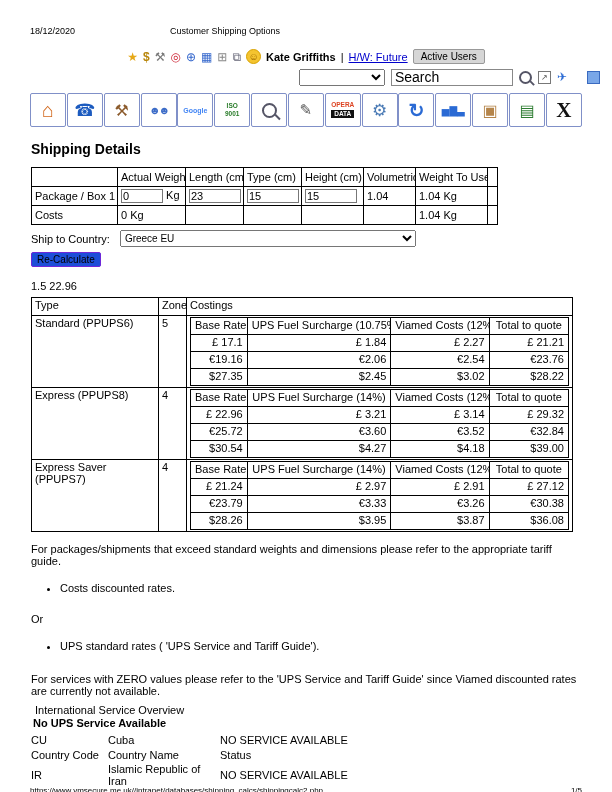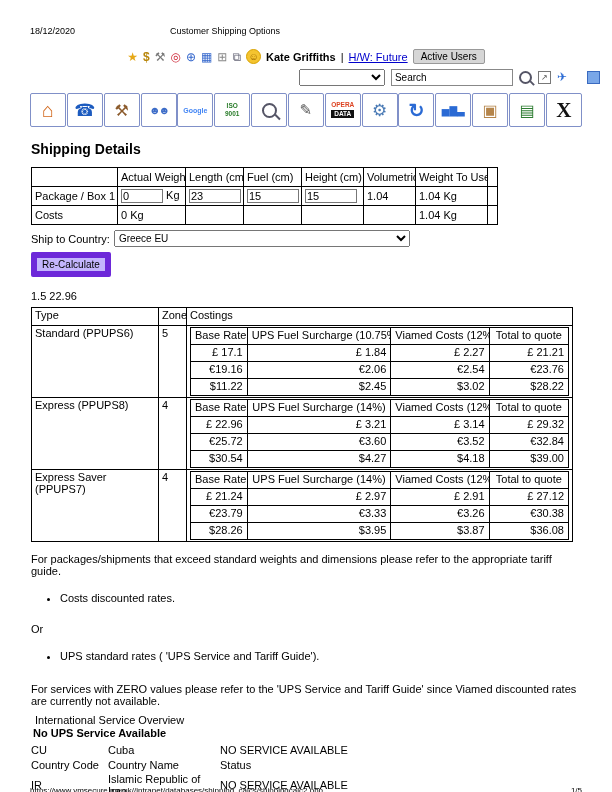--- a/index.html
+++ b/index.html
@@ -25,21 +25,21 @@
           color:#a06c00;font-size:10px;line-height:13px;text-align:center;border:1px solid #d8a200;}
   .uname{font-weight:bold;}
   .hwlink{color:#0000cc;text-decoration:underline;cursor:pointer;}
   .activeusers{font-size:10px;font-family:inherit;padding:1px 7px;background:#d6d6d6;
                border:1px solid #999;border-radius:2px;}
 
   
   .searchrow{display:flex;align-items:center;gap:6px;justify-content:flex-end;
              margin-top:4px;padding:0 12px 0 0;height:18px;}
   .ddl{width:86px;height:17px;font-size:10px;font-family:inherit;}
-  .searchbox{width:114px;height:13px;font-size:10px;font-family:inherit;border:1px solid #888;padding:1px 3px;}
+  .searchbox{width:114px;height:13px;font-size:14px;font-family:inherit;border:1px solid #888;padding:1px 3px;}
   .mag{position:relative;display:inline-block;width:9px;height:9px;border:2px solid #556;border-radius:50%;}
   .mag::after{content:"";position:absolute;width:6px;height:2px;background:#556;
               right:-5px;bottom:-2px;transform:rotate(45deg);}
   .extlink{display:inline-block;width:11px;height:11px;border:1px solid #777;font-size:8px;
            line-height:11px;text-align:center;color:#555;}
   .send{color:#2a6ad4;font-size:12px;}
   .panel{display:inline-block;width:11px;height:11px;background:#7aa7e8;border:1px solid #3a6ac0;margin-left:14px;}
 
   
   .maintoolbar{display:flex;justify-content:space-between;margin:7px 30px 0;}
@@ -67,24 +67,24 @@
 
   h2{font-size:14px;margin:14px 0 0 3px;}
 
   
   table.details{border-collapse:collapse;table-layout:fixed;width:466px;margin:10px 0 0 3px;font-size:11px;}
   table.details th,table.details td{border:1px solid #000;padding:1px 3px;font-weight:normal;
         text-align:left;height:16px;overflow:hidden;white-space:nowrap;}
   .cellin{border:1px solid #777;height:12px;font-size:11px;font-family:inherit;padding:0 1px;vertical-align:middle;}
   .w40{width:38px}.w52{width:48px}
 
-  .shipto{margin:5px 0 0 3px;display:flex;align-items:center;gap:4px;}
+  .shipto{margin:5px 0 0 3px;display:flex;align-items:center;gap:10px;}
   .shipto select{width:296px;height:17px;font-size:10px;font-family:inherit;}
   .recalc{margin:5px 0 0 3px;font-size:10px;font-family:inherit;padding:1px 5px;
-          background:#c4b5fd;border:6px solid #6d28d9;border-radius:2px;}
+          background:#1d4ed8;border:1px solid #6d28d9;border-radius:2px;}
 
   .debugnote{margin:13px 0 0 3px;font-size:11px;}
 
   
   table.costings{border-collapse:collapse;table-layout:fixed;width:542px;margin:5px 0 0 3px;font-size:11px;}
   table.costings th,table.costings td{border:1px solid #000;padding:1px 3px;font-weight:normal;
         text-align:left;vertical-align:top;}
   table.costings th{height:15px;}
   td.cost-cell{padding:1px 1px 7px 1px;}
   table.inner{border-collapse:collapse;table-layout:fixed;width:100%;font-size:11px;}
@@ -205,21 +205,21 @@
         <col style="width:62px">
           <col style="width:52px">
           <col style="width:72px">
           <col style="width:10px">
       </colgroup>
       <tbody>
           <tr>
         <th></th>
         <th>Actual Weight</th>
         <th>Length (cm)</th>
-        <th>Fuel (cm)</th>
+        <th>Type (cm)</th>
         <th>Height (cm)</th>
         <th>Volumetric</th>
         <th>Weight To Use</th>
         <th></th>
       </tr>
       <tr>
         <td>Package / Box 1</td>
         <td>
           <input class="cellin w40" value="0" style="">
           <span>Kg</span>
@@ -295,21 +295,21 @@
               <td>£ 2.27</td>
               <td>£ 21.21</td>
             </tr>
             <tr>
               <td>€19.16</td>
               <td>€2.06</td>
               <td>€2.54</td>
               <td>€23.76</td>
             </tr>
             <tr>
-              <td>$11.22</td>
+              <td>$27.35</td>
               <td>$2.45</td>
               <td>$3.02</td>
               <td>$28.22</td>
             </tr>
           </tbody>
               </table>
         </td>
       </tr>
 
       <tr>

